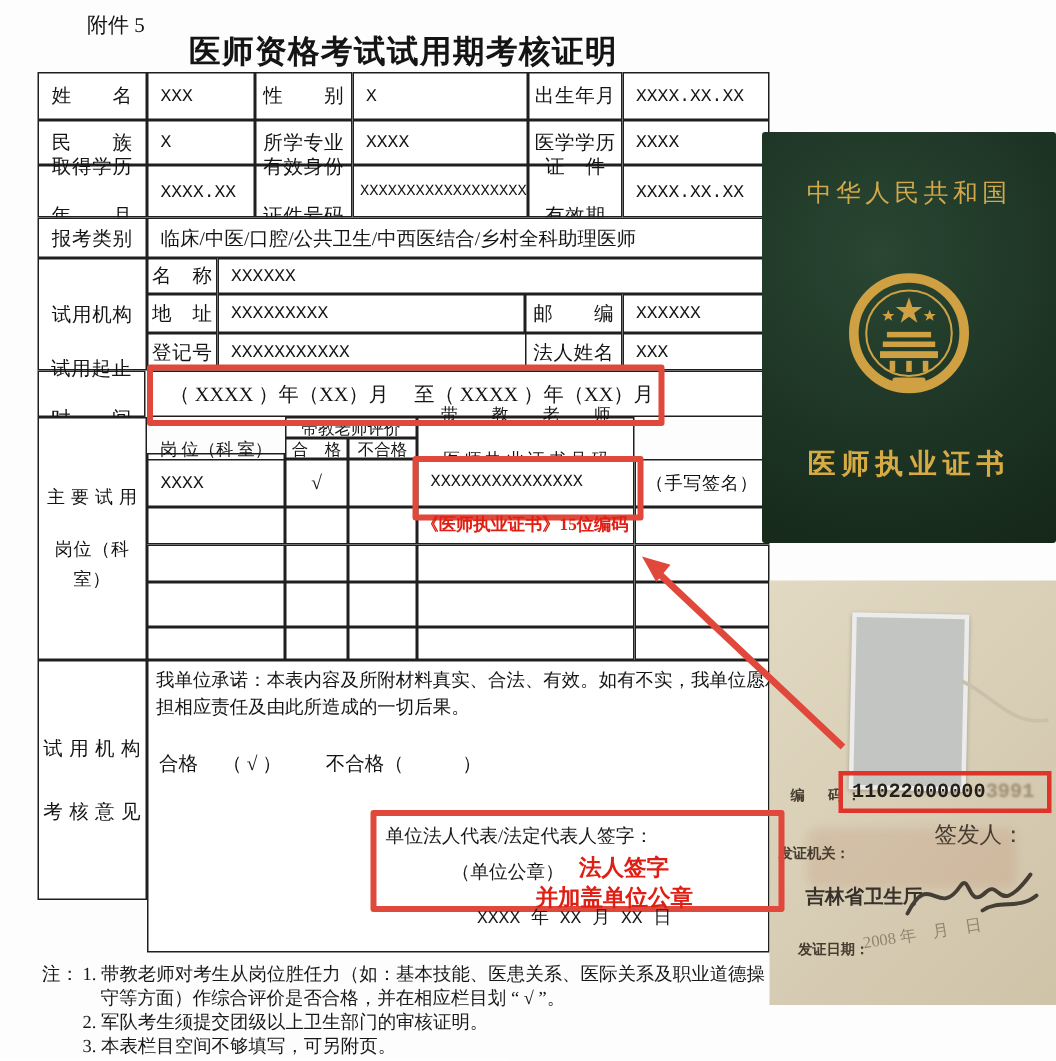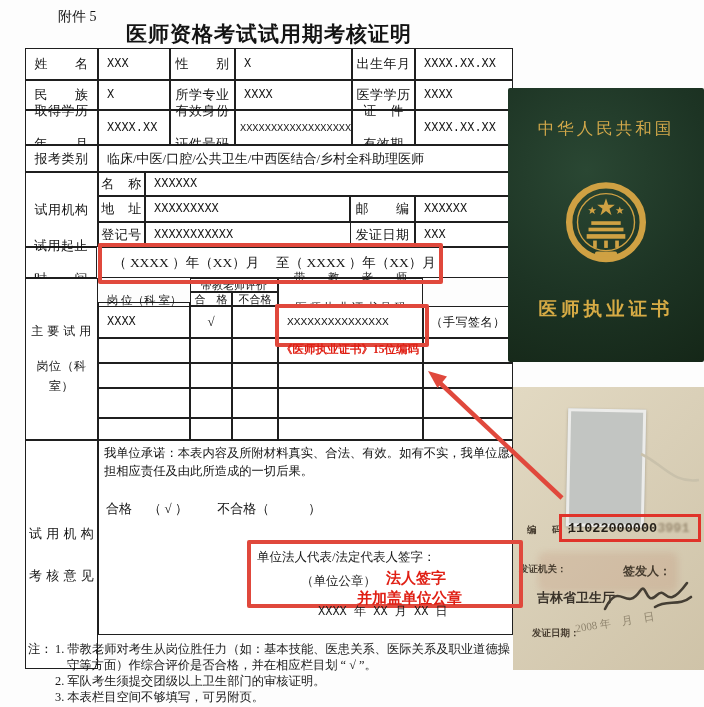--- a/index.html
+++ b/index.html
@@ -78,21 +78,21 @@
 
   <div class="cell lbl" style="left:25px;top:172px;width:73px;height:75px;">试用机构</div>
   <div class="cell lbl" style="left:98px;top:172px;width:47px;height:24px;">名　称</div>
   <div class="cell val" style="left:145px;top:172px;width:368px;height:24px;">XXXXXX</div>
   <div class="cell lbl" style="left:98px;top:196px;width:47px;height:26px;">地　址</div>
   <div class="cell val" style="left:145px;top:196px;width:205px;height:26px;">XXXXXXXXX</div>
   <div class="cell lbl" style="left:350px;top:196px;width:65px;height:26px;">邮　　编</div>
   <div class="cell val" style="left:415px;top:196px;width:98px;height:26px;">XXXXXX</div>
   <div class="cell lbl" style="left:98px;top:222px;width:47px;height:25px;">登记号</div>
   <div class="cell val" style="left:145px;top:222px;width:240px;height:25px;">XXXXXXXXXXX</div>
-  <div class="cell lbl" style="left:350px;top:222px;width:65px;height:25px;">发证日期</div>
+  <div class="cell lbl" style="left:350px;top:222px;width:65px;height:25px;">法人姓名</div>
   <div class="cell val" style="left:415px;top:222px;width:98px;height:25px;">XXX</div>
 
   <div class="cell lbl two" style="left:25px;top:247px;width:72px;height:31px;align-items:center;">
     <span>试用起止</span>
     <span>时　　间</span>
   </div>
   <div class="cell cjk" style="left:98px;top:247px;width:415px;height:31px;padding-left:14px;font-size:13.5px;">（ XXXX ）年（XX）月　 至（ XXXX ）年（XX）月</div>
 
   <div class="cell lbl two" style="left:25px;top:278px;width:73px;height:162px;font-size:12px;line-height:1.6;">
     <span>主 要 试 用</span>
@@ -130,21 +130,21 @@
   <div class="cell" style="left:190px;top:388px;width:42px;height:30px;"></div>
   <div class="cell" style="left:232px;top:388px;width:46px;height:30px;"></div>
   <div class="cell" style="left:278px;top:388px;width:145px;height:30px;"></div>
   <div class="cell" style="left:423px;top:388px;width:90px;height:30px;"></div>
   <div class="cell" style="left:98px;top:418px;width:92px;height:22px;"></div>
   <div class="cell" style="left:190px;top:418px;width:42px;height:22px;"></div>
   <div class="cell" style="left:232px;top:418px;width:46px;height:22px;"></div>
   <div class="cell" style="left:278px;top:418px;width:145px;height:22px;"></div>
   <div class="cell" style="left:423px;top:418px;width:90px;height:22px;"></div>
 
-  <div class="cell lbl two" style="left:25px;top:440px;width:73px;height:229px;font-size:13px;line-height:2.0;">
+  <div class="cell lbl two" style="left:25px;top:440px;width:73px;height:160px;font-size:13px;line-height:2.0;">
     <span>试 用 机 构</span>
     <span>考 核 意 见</span>
   </div>
   <div class="cell" style="left:98px;top:440px;width:415px;height:195px;"></div>
   <div class="promise" style="left:104px;top:445px;">我单位承诺：本表内容及所附材料真实、合法、有效。如有不实，我单位愿承</div>
   <div class="promise" style="left:104px;top:463px;">担相应责任及由此所造成的一切后果。</div>
   <div class="promise" style="left:106px;top:500px;font-size:13px;">合格 　（ √ ）　　 不合格（　　　）</div>
   <div class="blacknote" style="left:257px;top:549px;">单位法人代表/法定代表人签字：</div>
   <div class="blacknote" style="left:301px;top:573px;">（单位公章）</div>
   <div class="redtext" style="left:386px;top:569px;font-size:15px;">法人签字</div>
@@ -181,21 +181,21 @@
     <svg class="abs" style="left:120px;top:55px;" width="70" height="60" viewBox="0 0 70 60">
       <path d="M8,12 C30,22 40,42 66,38" fill="none" stroke="#c9c1ab" stroke-width="2.5"></path>
     </svg>
     <div class="ctext" style="left:14px;top:137px;font-size:9.5px;font-weight:bold;letter-spacing:3px;">编　码：</div>
     <div class="abs" style="left:46px;top:127px;width:142px;height:28px;border:3px solid #e0332a;display:flex;align-items:center;padding-left:6px;">
       <span style="font-family:'Liberation Mono',monospace;font-weight:bold;font-size:13.5px;color:#241f18;">11022000000</span>
         <span style="font-family:'Liberation Mono',monospace;font-weight:bold;font-size:13.5px;color:#9d8e75;filter:blur(0.8px);">3991</span>
     </div>
     <div class="abs" style="left:25px;top:165px;width:140px;height:40px;background:rgba(170,80,60,0.12);filter:blur(3px);border-radius:8px;"></div>
     <div class="ctext" style="left:6px;top:176px;font-size:9.5px;font-weight:bold;">发证机关：</div>
-    <div class="ctext" style="left:110px;top:176px;font-size:12px;font-weight:bold;">签发人：</div>
+    <div class="ctext" style="left:110px;top:160px;font-size:15px;font-weight:normal;">签发人：</div>
     <div class="ctext" style="left:24px;top:202px;font-size:13px;font-weight:bold;color:#39322a;">吉林省卫生厅</div>
     <svg class="abs" style="left:82px;top:182px;" width="102" height="52" viewBox="0 0 102 52">
       <path d="M10,40 C25,10 30,44 45,22 C52,12 50,38 62,26 C72,16 70,44 92,14 M60,38 C72,30 84,38 96,28" fill="none" stroke="#443e34" stroke-width="2.6" stroke-linecap="round"></path>
     </svg>
     <div class="ctext" style="left:19px;top:240px;font-size:9.5px;font-weight:bold;">发证日期：</div>
     <div class="ctext" style="left:62px;top:228px;font-size:11px;color:rgba(88,76,56,0.55);transform:rotate(-9deg);">2008 年　月　日</div>
   </div>
 
   <div class="redbox" style="left:98px;top:243px;width:337px;height:33px;"></div>
   <div class="redbox" style="left:275px;top:304px;width:146px;height:35px;"></div>

